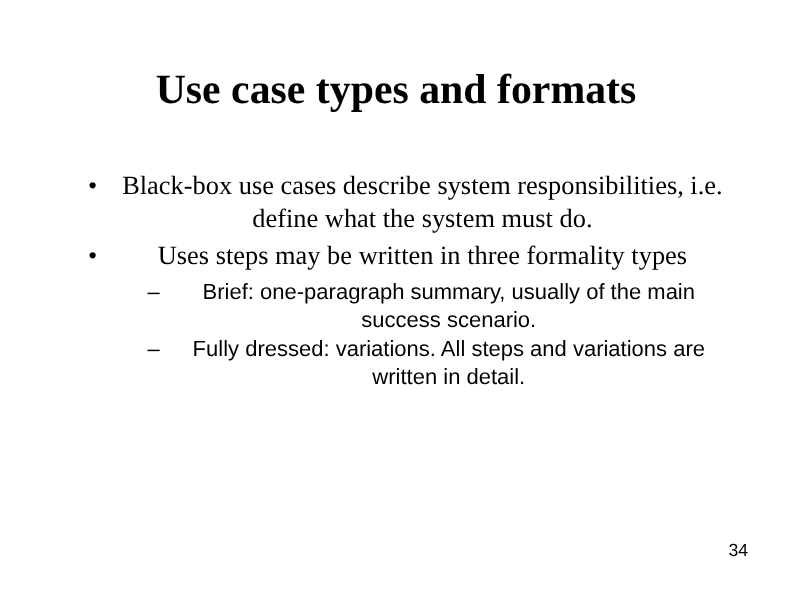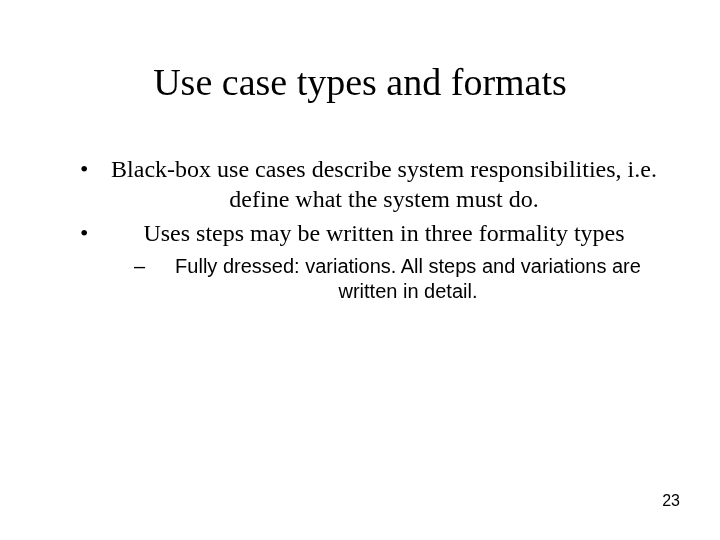--- a/index.html
+++ b/index.html
@@ -8,21 +8,21 @@
       height: 540px;
       background: #ffffff;
       font-family: "Times New Roman", Times, serif;
       color: #000;
       position: relative;
       padding: 50px 60px 40px 60px;
     }
     .title {
       font-size: 38px;
       text-align: center;
-      font-weight: normal;
+      font-weight: bold;
       margin-bottom: 50px;
       margin-top: 10px;
     }
     ul.main {
       list-style: none;
       padding-left: 28px;
     }
     ul.main > li {
       position: relative;
       font-size: 24px;
@@ -70,19 +70,22 @@
 <h1 class="title">Use case types and formats</h1>
 
 <ul class="main">
   <li>
     <span>Black-box use cases describe system responsibilities, i.e. define what the system must do.</span>
   </li>
   <li>
     <span>Uses steps may be written in three formality types</span>
     <ul class="sub">
       <li>
+        <span>Brief: one-paragraph summary, usually of the main success scenario.</span>
+      </li>
+      <li>
         <span>Fully dressed: variations. All steps and variations are written in detail.</span>
       </li>
     </ul>
   </li>
 </ul>
 
-<div class="page-number">23</div>
+<div class="page-number">34</div>
 
 </body></html>

